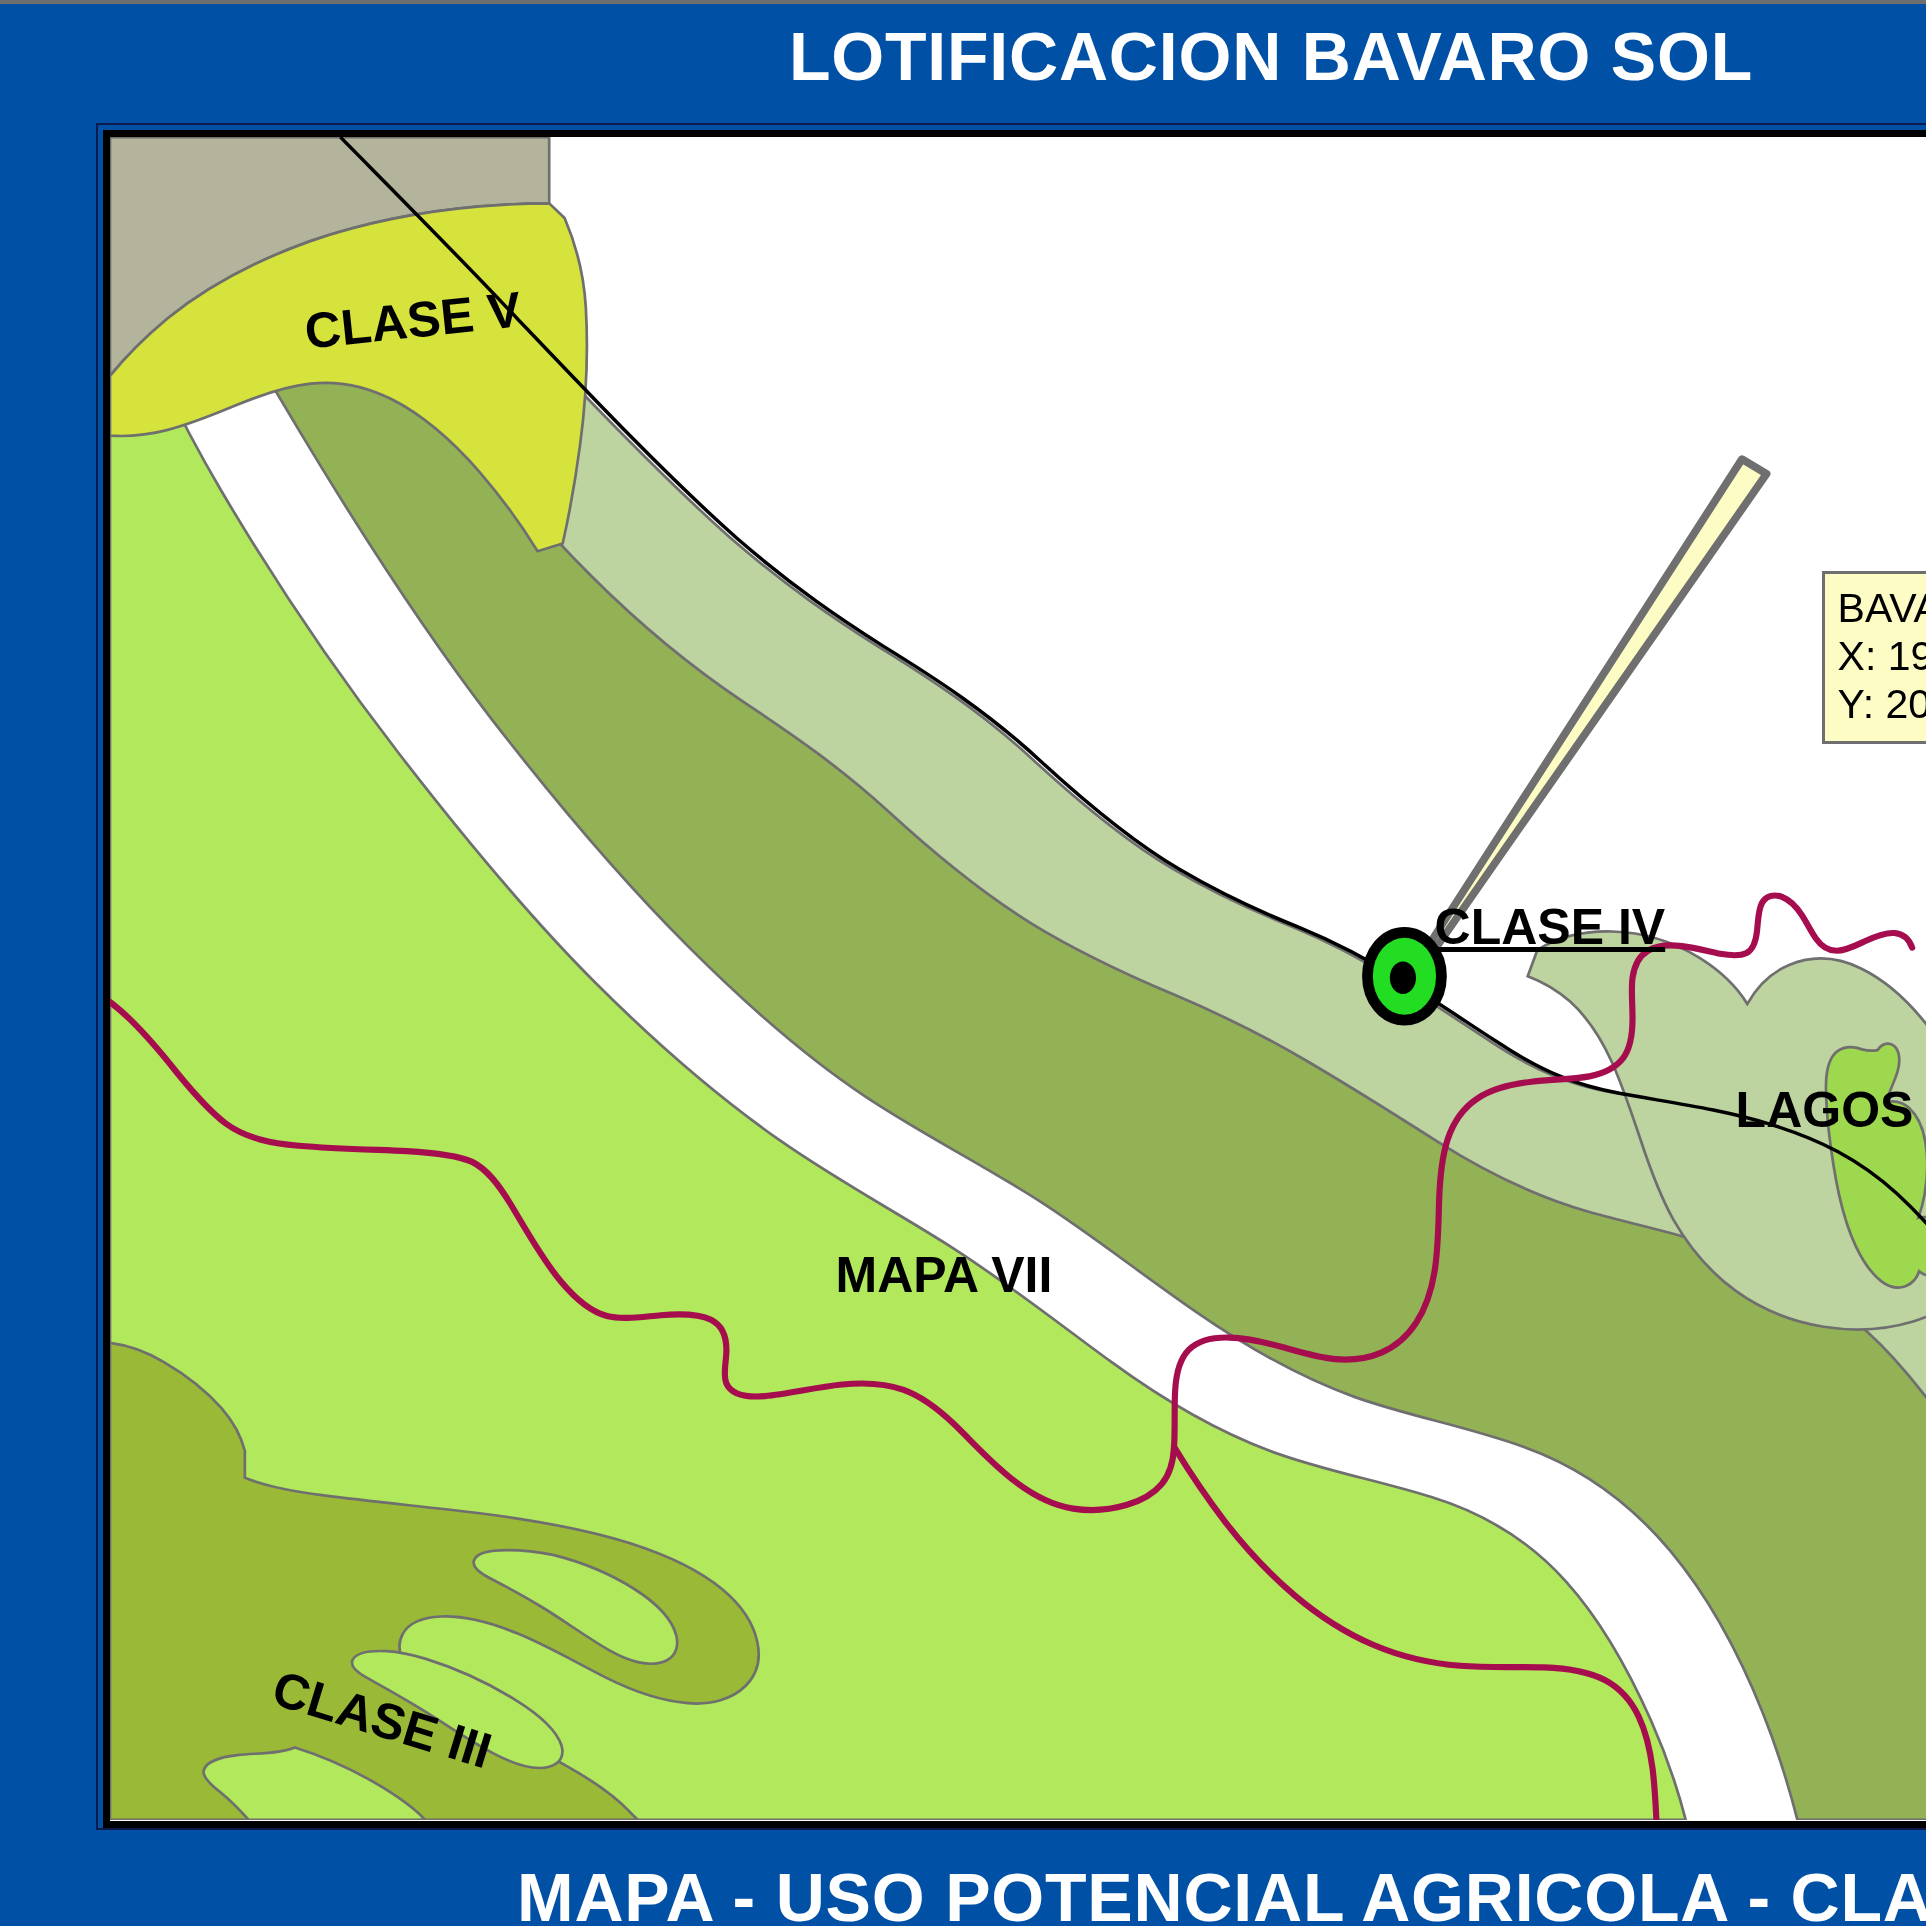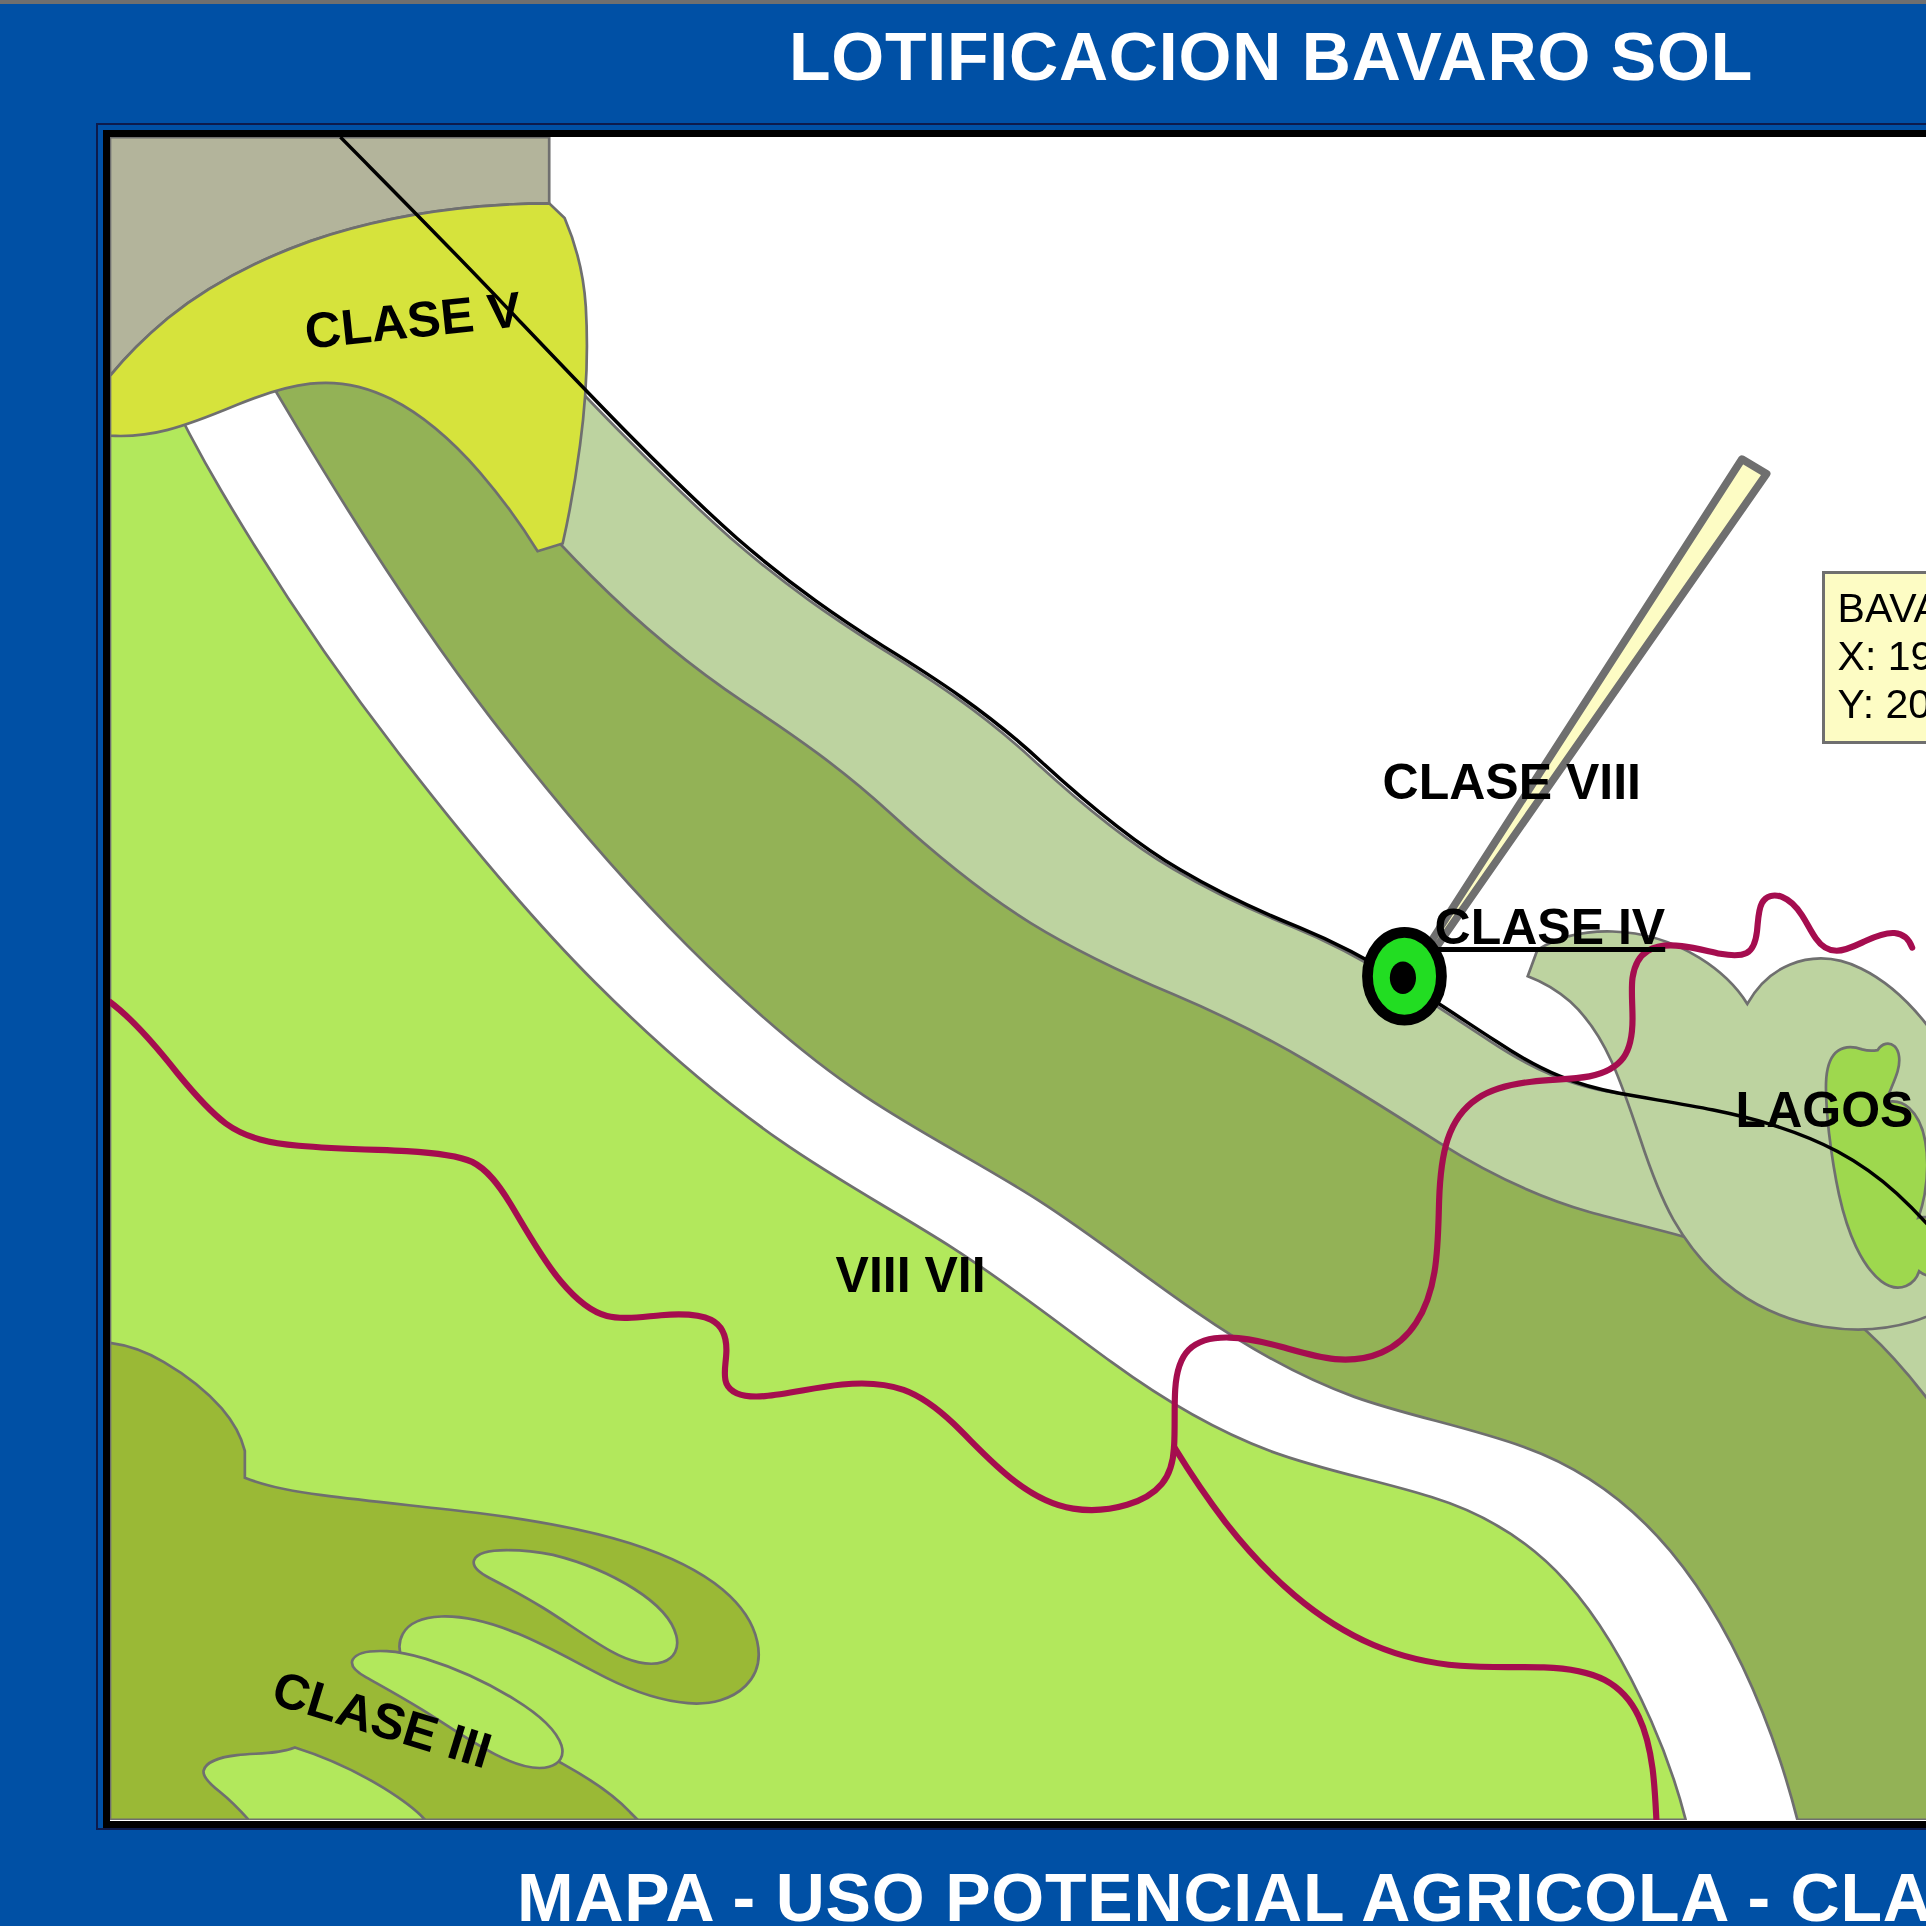--- a/index.html
+++ b/index.html
@@ -387,27 +387,26 @@
         </g>
 
         <g>
           <ellipse cx="3360" cy="2178" rx="96" ry="114" fill="#22dd22" stroke="#000000" stroke-width="28"></ellipse>
           <ellipse cx="3356" cy="2182" rx="34" ry="42" fill="#000000"></ellipse>
         </g>
       </svg>
 
       <div class="maplabel" style="left:192px;top:166px;font-size:50px;transform:rotate(-6deg);transform-origin:left top;">CLASE V</div>
 
-      <div class="maplabel" style="left:1273px;top:616px;font-size:50px;">CLASE VIII</div>
 
       <div class="maplabel" style="left:1325px;top:761px;font-size:50px;text-decoration:underline;">CLASE IV</div>
 
       <div class="maplabel" style="left:1626px;top:944px;font-size:50px;">LAGOS Y LA</div>
 
-      <div class="maplabel" style="left:726px;top:1109px;font-size:50px;">VIII VII</div>
+      <div class="maplabel" style="left:726px;top:1109px;font-size:50px;">MAPA VII</div>
 
       <div class="maplabel" style="left:173px;top:1522px;font-size:50px;transform:rotate(17deg);transform-origin:left top;">CLASE III</div>
 
       <div id="callout">
         <div>BAVARO SOL</div>
         <div>X: 19Q 558900 mE</div>
         <div>Y: 2062300 mN</div>
       </div>
 
     </div>

